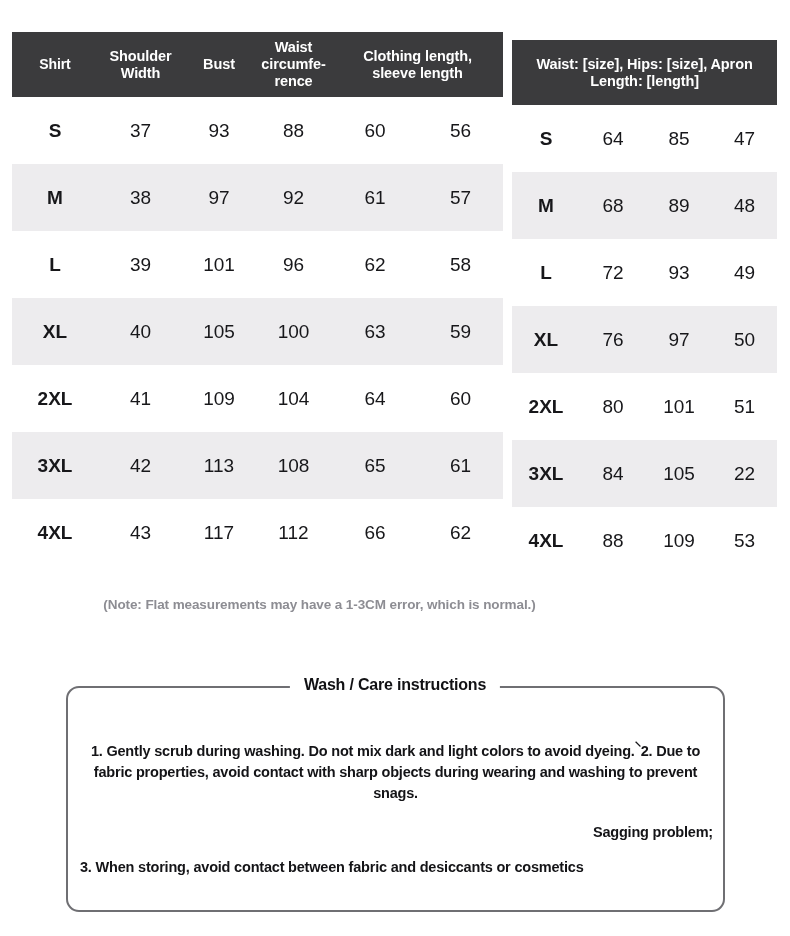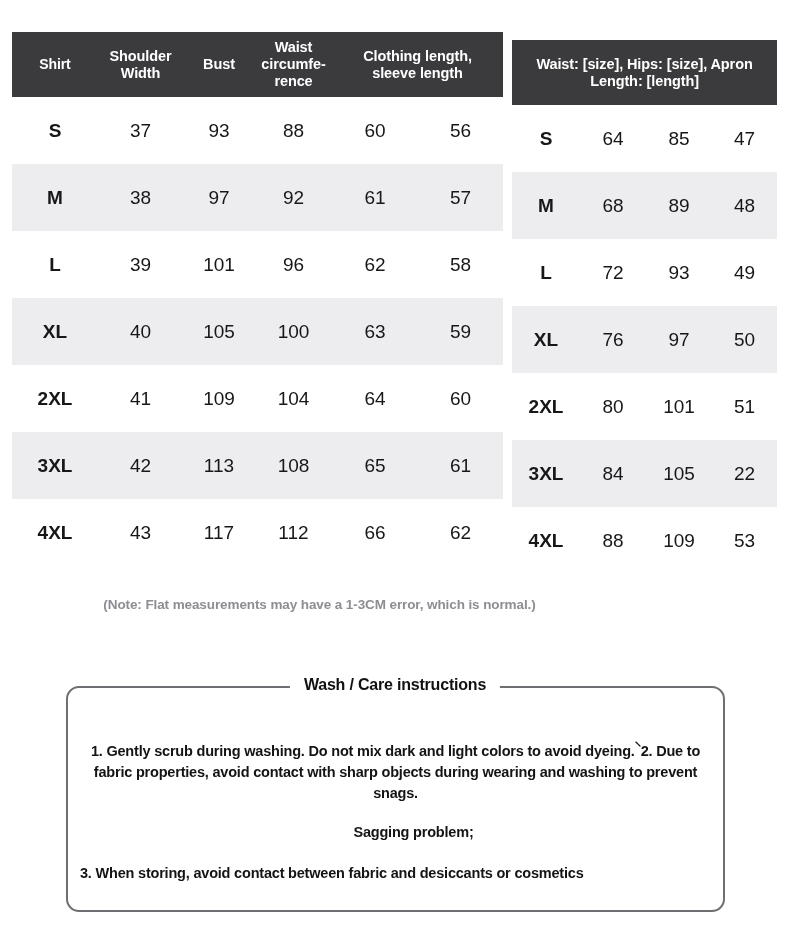--- a/index.html
+++ b/index.html
@@ -145,29 +145,29 @@
     line-height: 1.42;
     letter-spacing: -0.2px;
   }
 
   .care-line-1 {
     text-align: center;
     padding: 0 6px;
   }
 
   .care-line-2 {
-    text-align: center;
+    text-align: right;
     padding-left: 36px;
     margin-top: 19px;
   }
 
   .care-line-3 {
     text-align: left;
     padding-left: 2px;
-    margin-top: 20px;
+    margin-top: 14px;
   }
 
   .dash-mark {
     display: inline-block;
     vertical-align: 0.42em;
     font-size: 13px;
     letter-spacing: -0.5px;
   }
 </style>
 </head>

